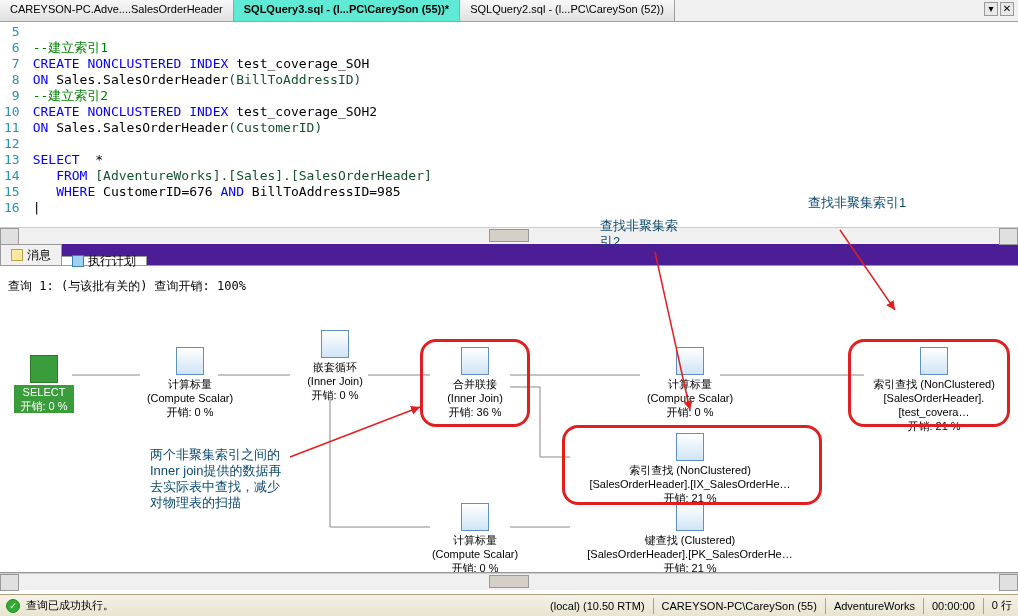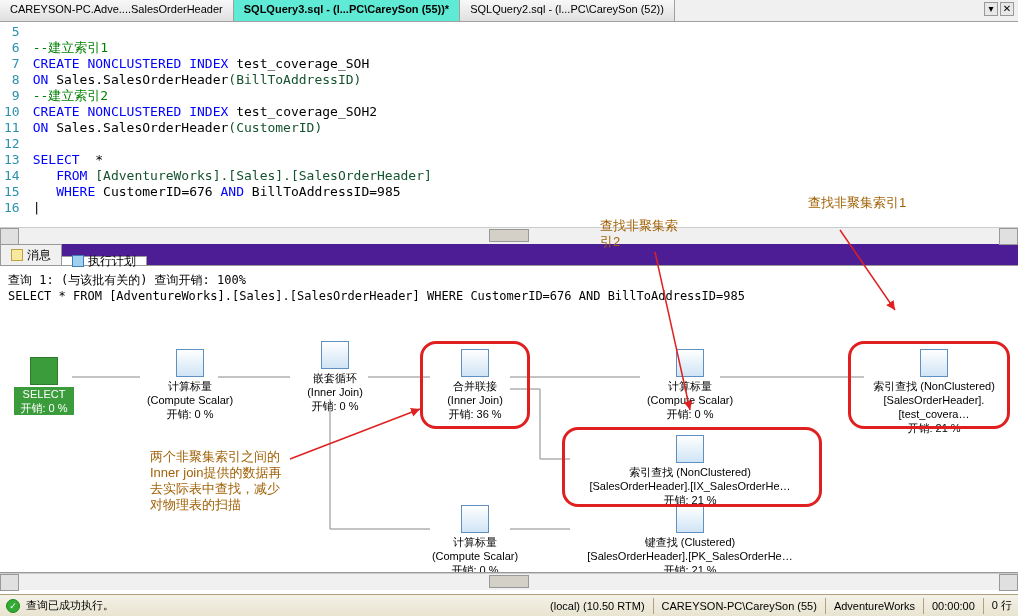--- a/index.html
+++ b/index.html
@@ -20,32 +20,32 @@
 .scrollbar-h { height: 17px; background: #f0f0f0; border-top: 1px solid #ccc; position: relative; }
 .scrollbar-h::before, .scrollbar-h::after { content: ""; position: absolute; width: 17px; height: 15px; top: 0; background: #e0e0e0; border: 1px solid #999; }
 .scrollbar-h::before { left: 0; }
 .scrollbar-h::after { right: 0; }
 .scrollbar-thumb { position: absolute; left: 50%; width: 40px; height: 13px; top: 1px; background: #d4d0c8; border: 1px solid #999; transform: translateX(-50%); }
 .result-tabs { display: flex; background: #4c1d95; height: 22px; border-bottom: 1px solid #999; }
 .result-tab { padding: 3px 10px; border: 1px solid #999; border-bottom: none; margin-right: -1px; background: #f0f0f0; cursor: pointer; display: flex; align-items: center; gap: 4px; }
 .result-tab.active { background: #fff; border-top: 1px solid #999; position: relative; z-index: 1; margin-top: 12px; }
 .result-tab .ic { width: 12px; height: 12px; display: inline-block; }
 .plan-area { height: 307px; overflow: auto; background: #fff; position: relative; border-bottom: 1px solid #999; }
-.plan-header { padding: 6px 8px; font-family: Consolas, monospace; font-size: 12px; }
+.plan-header { padding: 12px 8px; font-family: Consolas, monospace; font-size: 12px; }
 .plan-header .q1 { color: #000; }
 .plan-header .q2 { color: #000; }
 .plan-canvas { position: relative; width: 1010px; height: 270px; }
 .node { position: absolute; text-align: center; font-size: 11px; line-height: 14px; }
 .node .title { color: #000; }
 .node .sub { color: #000; }
 .node .cost { color: #000; }
 .node .ic { width: 28px; height: 28px; margin: 0 auto 2px; display: block; border: 1px solid #6090c0; background: linear-gradient(#fff,#d0e4f5); }
 .node.select .ic { background: #3b9c3b; border-color: #2a7a2a; }
 .highlight { position: absolute; border: 3px solid #e02020; border-radius: 16px; pointer-events: none; }
-.annotation { position: absolute; color: #a16207; font-size: 13px; line-height: 16px; pointer-events: none; }
+.annotation { position: absolute; color: #0c4a6e; font-size: 13px; line-height: 16px; pointer-events: none; }
 .statusbar { position: absolute; bottom: 0; left: 0; right: 0; height: 22px; background: linear-gradient(#f4f2e8,#e8e4d0); border-top: 1px solid #b0a080; display: flex; align-items: center; padding: 0 6px; font-size: 11px; }
 .statusbar .sb-ic { width: 14px; height: 14px; border-radius: 50%; background: #3a3; border: 1px solid #282; margin-right: 6px; display: flex; align-items: center; justify-content: center; color: #fff; font-size: 9px; }
 .statusbar .sep { width: 1px; height: 16px; background: #b0a080; margin: 0 8px; }
 .statusbar .fill { flex: 1; }
 svg.connector { position: absolute; top: 0; left: 0; pointer-events: none; }
 </style>
 </head>
 <body>
 
 <div class="tabs">
@@ -100,21 +100,20 @@
     </div>
   <div class="result-tab active">
       <span class="ic" style="background:#a0d0f0;border:1px solid #4080b0;"></span>
       <span>执行计划</span>
     </div>
 </div>
 
 <div class="plan-area">
   <div class="plan-header">
     <div><span class="q1">查询 1: </span><span class="q1">(与该批有关的) 查询开销: 100%</span></div>
-    <div class="q2">SELECT * FROM [AdventureWorks].[Sales].[SalesOrderHeader] WHERE CustomerID=676 AND BillToAddressID=985</div>
   </div>
   <div class="plan-canvas">
 
     <svg class="connector" width="1010" height="270">
       <g stroke="#888" stroke-width="1" fill="none">
         <line x1="72" y1="68" x2="140" y2="68"></line>
         <line x1="218" y1="68" x2="290" y2="68"></line>
         <path d="M368 68 L430 68"></path>
         <path d="M510 68 L640 68"></path>
         <path d="M720 68 L864 68"></path>
@@ -130,21 +129,21 @@
       <div class="cost" style="background:#3b9c3b;color:#fff;padding:0 2px;">开销: 0 %</div>
     </div>
 
     <div class="node" style="left:140px;top:40px;width:100px;">
       <span class="ic"></span>
       <div class="title">计算标量</div>
       <div class="sub">(Compute Scalar)</div>
       <div class="cost">开销: 0 %</div>
     </div>
 
-    <div class="node" style="left:290px;top:32px;width:90px;">
+    <div class="node" style="left:290px;top:23px;width:90px;">
       <span class="ic"></span>
       <div class="title">嵌套循环</div>
       <div class="sub">(Inner Join)</div>
       <div class="cost">开销: 0 %</div>
     </div>
 
     <div class="node" style="left:430px;top:40px;width:90px;">
       <span class="ic"></span>
       <div class="title">合并联接</div>
       <div class="sub">(Inner Join)</div>

